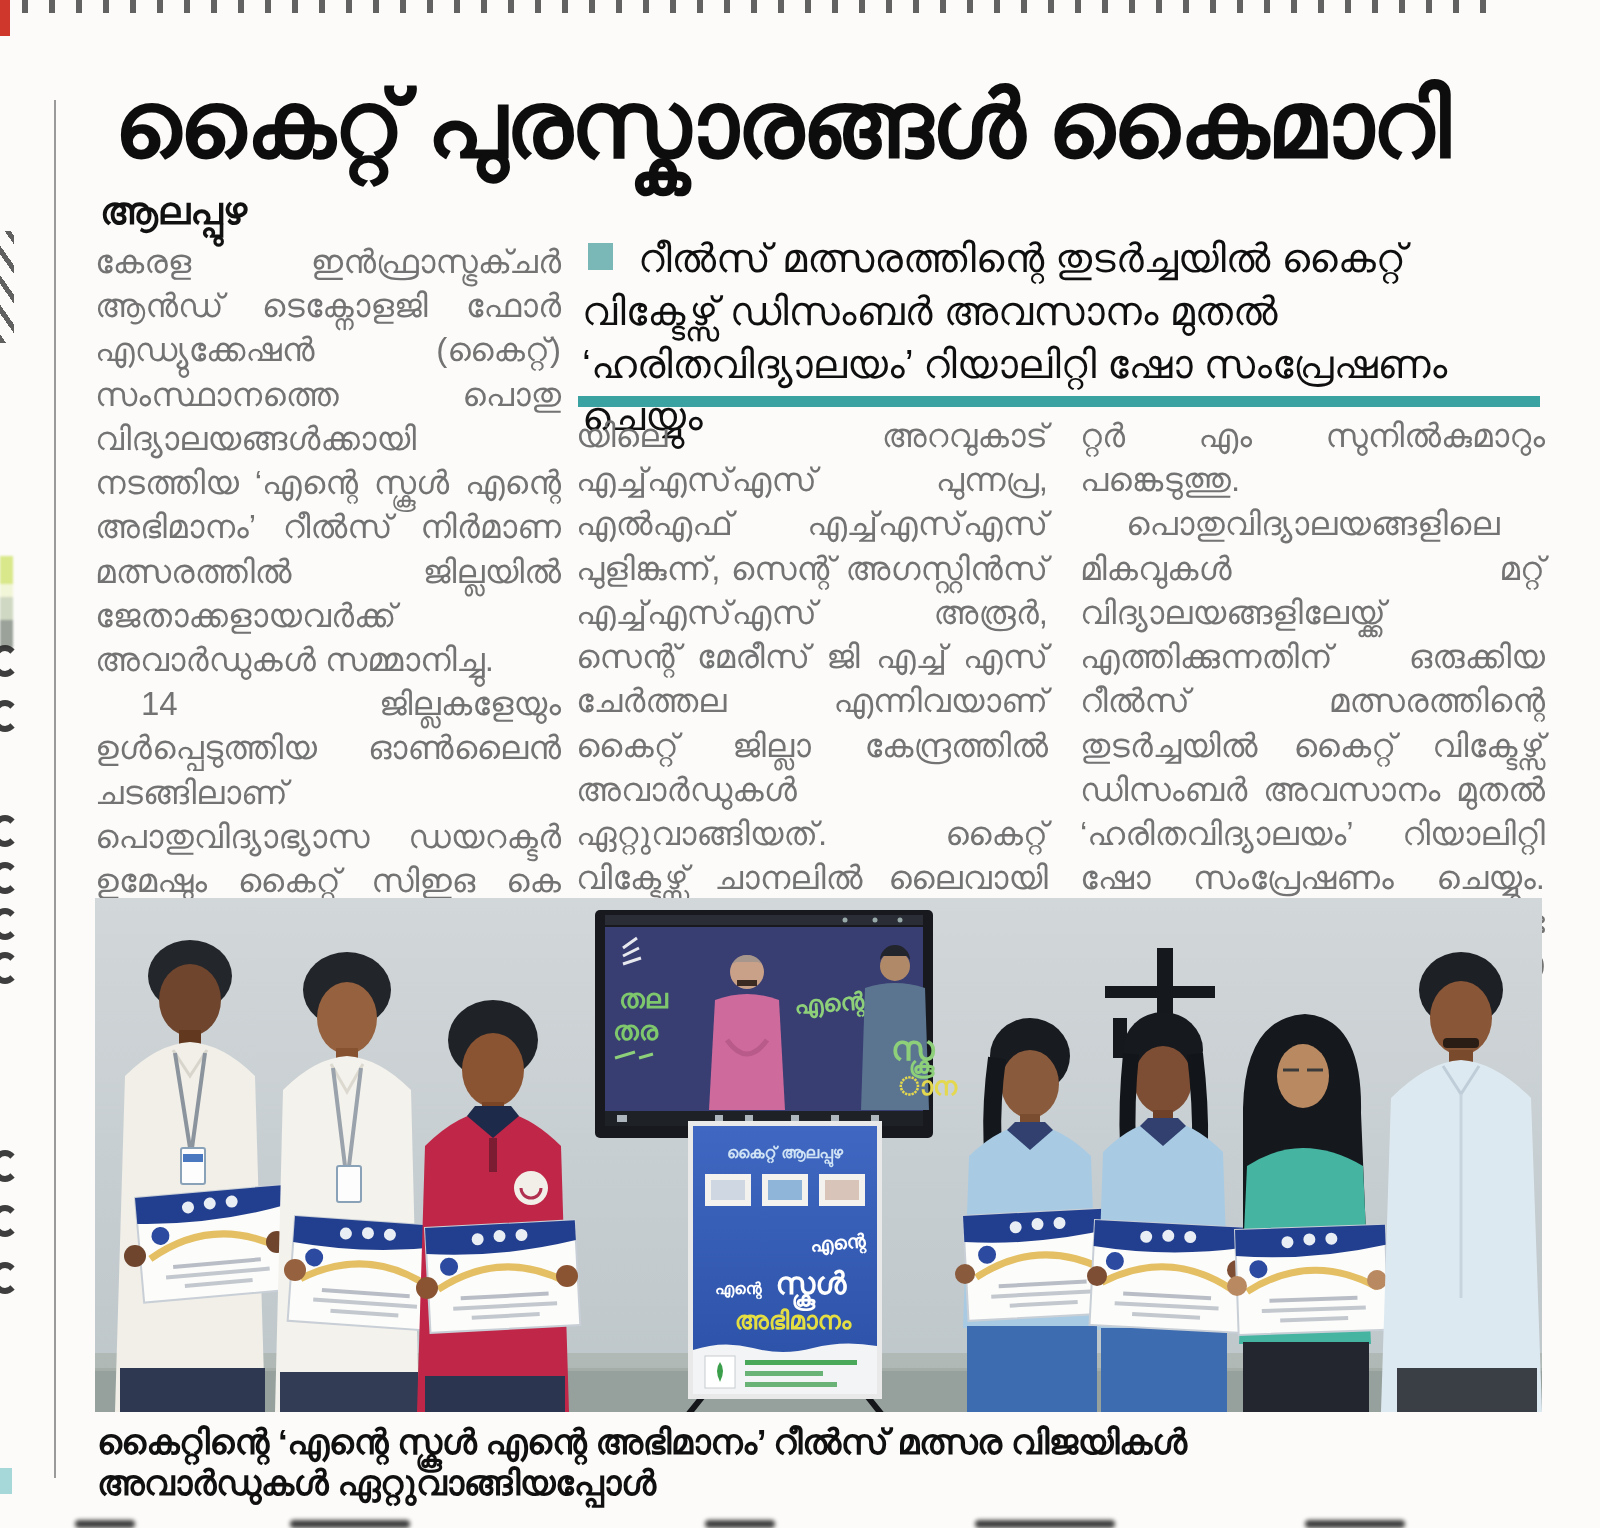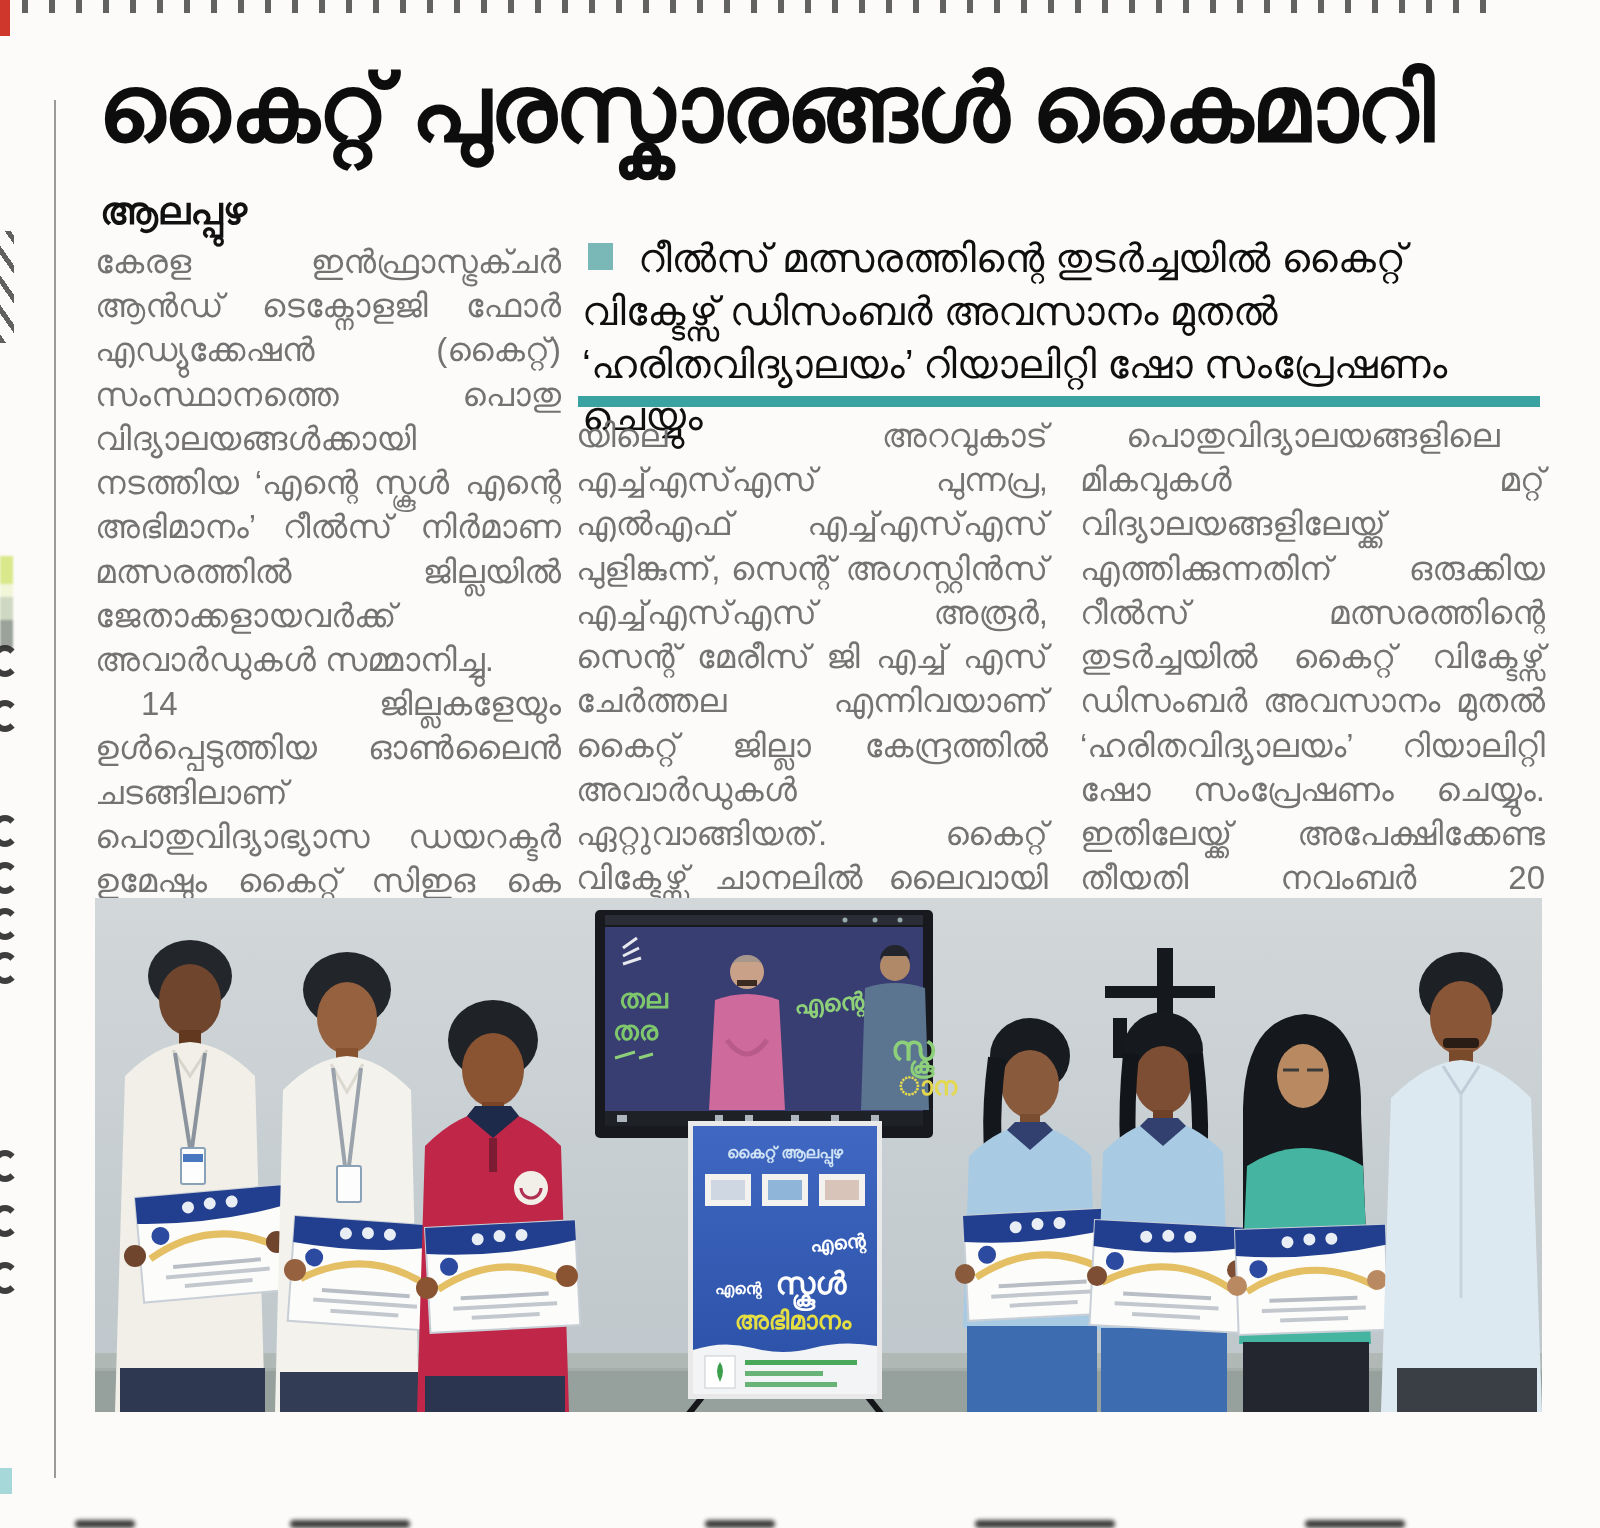--- a/index.html
+++ b/index.html
@@ -25,21 +25,21 @@
     filter:blur(1px);
   }
   .frag-arc{
     position:absolute; width:16px; height:20px; left:-9px;
     border:6px solid #2a2a2a; border-radius:50%; border-right-color:transparent; opacity:.9;
   }
   .teal-frag{position:absolute; left:0; top:1468px; width:12px; height:26px; background:#a6d8da;}
   .smudge{position:absolute; top:1520px; height:8px; background:#1d1d1d; border-radius:4px; filter:blur(2px); opacity:.85;}
 
   .headline{
-    position:absolute; left:98px; top:58px; width:1420px; margin:0;
+    position:absolute; left:98px; top:58px; width:1420px; margin:16px;
     font-size:94px; font-weight:700; letter-spacing:-2px; line-height:1.08; color:#0d0d0d;
     white-space:nowrap;
   }
   .dateline{position:absolute; left:100px; top:190px; font-size:38px; font-weight:700; color:#111;text-align:center;}
   .standfirst{
     position:absolute; left:582px; top:232px; width:958px;
     font-size:40px; font-weight:400; line-height:1.32; color:#0f0f0f;
   }
   .standfirst .bullet{
     float:left; width:25px; height:27px; margin:11px 25px 0 6px; background:#7ab8b7;
@@ -91,20 +91,21 @@
 
   <div class="col col1">
     <p>കേരള ഇൻഫ്രാസ്ട്രക്ചർ ആൻഡ് ടെക്നോളജി ഫോർ എഡ്യുക്കേഷൻ (കൈറ്റ്) സംസ്ഥാനത്തെ പൊതു വിദ്യാലയങ്ങൾക്കായി നടത്തിയ ‘എന്റെ സ്കൂൾ എന്റെ അഭിമാനം’ റീൽസ് നിർമാണ മത്സരത്തിൽ ജില്ലയിൽ ജേതാക്കളായവർക്ക് അവാർഡുകൾ സമ്മാനിച്ചു.</p>
     <p class="ind">14 ജില്ലകളേയും ഉൾപ്പെടുത്തിയ ഓൺലൈൻ ചടങ്ങിലാണ് പൊതുവിദ്യാഭ്യാസ ഡയറക്ടർ ഉമേഷും കൈറ്റ് സിഇഒ കെ അൻവർ സാദത്തും സ്കൂളുകൾക്ക് അവാർഡുകൾ സമ്മാനിച്ചത്.</p>
     <p class="ind">വിജയികളായ 101 സ്കൂളുകളുടെ പട്ടികയിൽ ഇടംപിടിച്ച ജില്ല</p>
   </div>
   <div class="col col2">
     <p>യിലെ അറവുകാട് എച്ച്എസ്എസ് പുന്നപ്ര, എൽഎഫ് എച്ച്എസ്എസ് പുളിങ്കുന്ന്, സെന്റ് അഗസ്റ്റിൻസ് എച്ച്എസ്എസ് അരൂർ, സെന്റ് മേരീസ് ജി എച്ച് എസ് ചേർത്തല എന്നിവയാണ് കൈറ്റ് ജില്ലാ കേന്ദ്രത്തിൽ അവാർഡുകൾ ഏറ്റുവാങ്ങിയത്. കൈറ്റ് വിക്ടേഴ്സ് ചാനലിൽ ലൈവായി സംപ്രേഷണംചെയ്ത ചടങ്ങിൽ വിദ്യാർഥികൾ ആശയവിനിമയം നടത്തി. ജില്ലാ കോ-ഓർഡിനേ</p>
   </div>
   <div class="col col3">
+    <p>റ്റർ എം സുനിൽകുമാറും പങ്കെടുത്തു.</p>
     <p class="ind">പൊതുവിദ്യാലയങ്ങളിലെ മികവുകൾ മറ്റ് വിദ്യാലയങ്ങളിലേയ്ക്ക് എത്തിക്കുന്നതിന് ഒരുക്കിയ റീൽസ് മത്സരത്തിന്റെ തുടർച്ചയിൽ കൈറ്റ് വിക്ടേഴ്സ് ഡിസംബർ അവസാനം മുതൽ ‘ഹരിതവിദ്യാലയം’ റിയാലിറ്റി ഷോ സംപ്രേഷണം ചെയ്യും. ഇതിലേയ്ക്ക് അപേക്ഷിക്കേണ്ട തീയതി നവംബർ 20 വരെയായി നീട്ടിയിട്ടുണ്ട്.</p>
   </div>
 
   <svg class="photo" viewBox="0 0 1447 514">
     <defs>
       <linearGradient id="wall" x1="0" y1="0" x2="0" y2="1">
         <stop offset="0" stop-color="#d2d7d9"></stop>
           <stop offset="1" stop-color="#bdc6ca"></stop>
       </linearGradient>
       <linearGradient id="stdGrad" x1="0" y1="0" x2="0" y2="1">
@@ -300,19 +301,20 @@
       <ellipse cx="1366" cy="120" rx="31" ry="37" fill="#8a5638"></ellipse>
       <rect x="1348" y="140" width="36" height="10" rx="4" fill="#2a1d15"></rect>
       <rect x="1354" y="152" width="24" height="16" fill="#7a4a2c"></rect>
       <path d="M1296,200 Q1332,164 1366,162 Q1400,164 1436,200 L1447,514 H1286 Z" fill="#dde9f1"></path>
       <path d="M1348,168 L1366,196 L1384,168" fill="none" stroke="#bfcdd8" stroke-width="3"></path>
       <path d="M1366,196 V400" stroke="#c7d4de" stroke-width="3"></path>
       <rect x="1302" y="470" width="140" height="44" fill="#3a3f46"></rect>
     </g>
   </svg>
 
+  <div class="caption">കൈറ്റിന്റെ ‘എന്റെ സ്കൂൾ എന്റെ അഭിമാനം’ റീൽസ് മത്സര വിജയികൾ അവാർഡുകൾ ഏറ്റുവാങ്ങിയപ്പോൾ</div>
 
   <div class="smudge" style="left:75px;width:60px"></div>
   <div class="smudge" style="left:290px;width:120px"></div>
   <div class="smudge" style="left:705px;width:70px"></div>
   <div class="smudge" style="left:975px;width:140px"></div>
   <div class="smudge" style="left:1305px;width:100px"></div>
 </div>
 
 </body></html>

